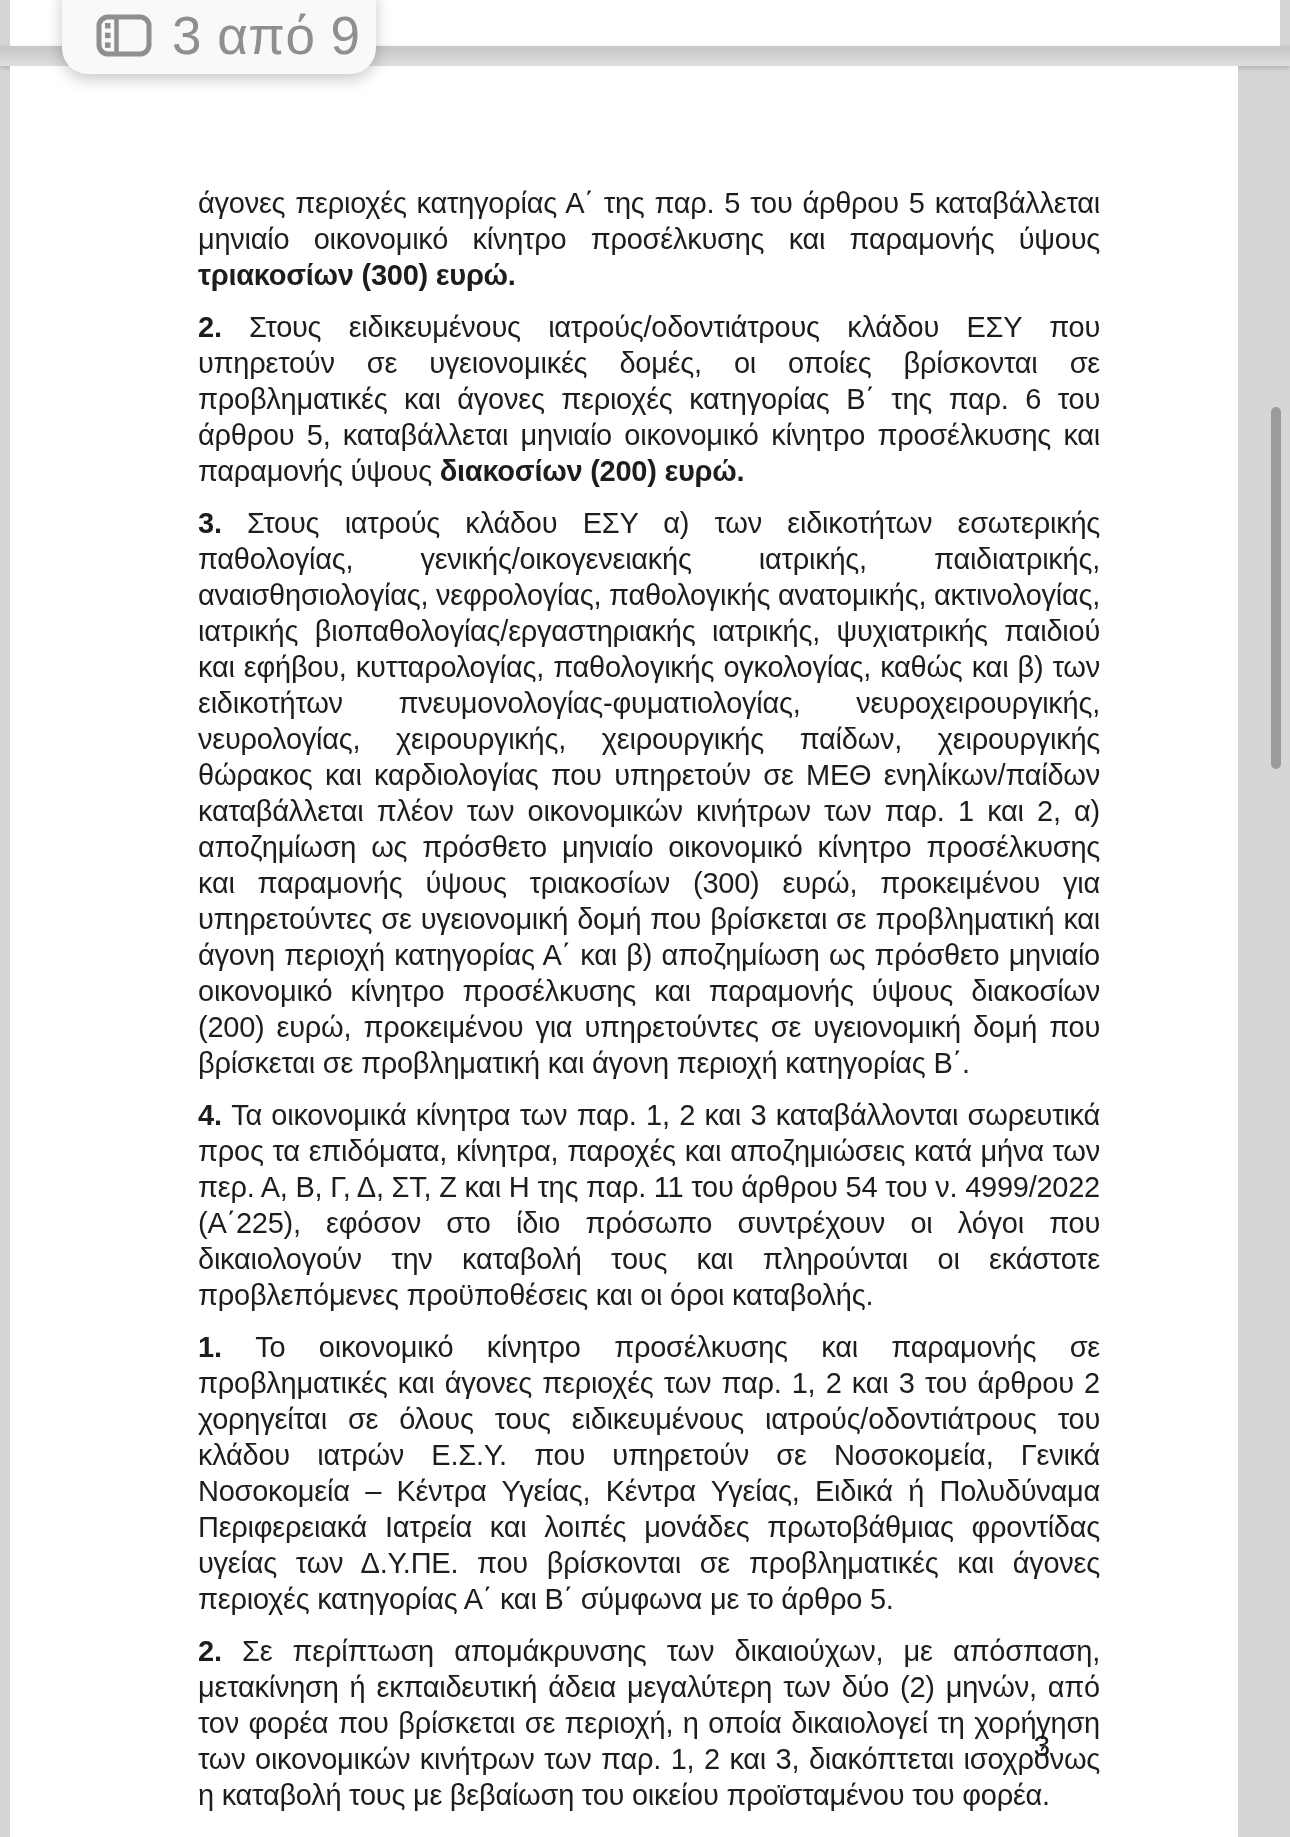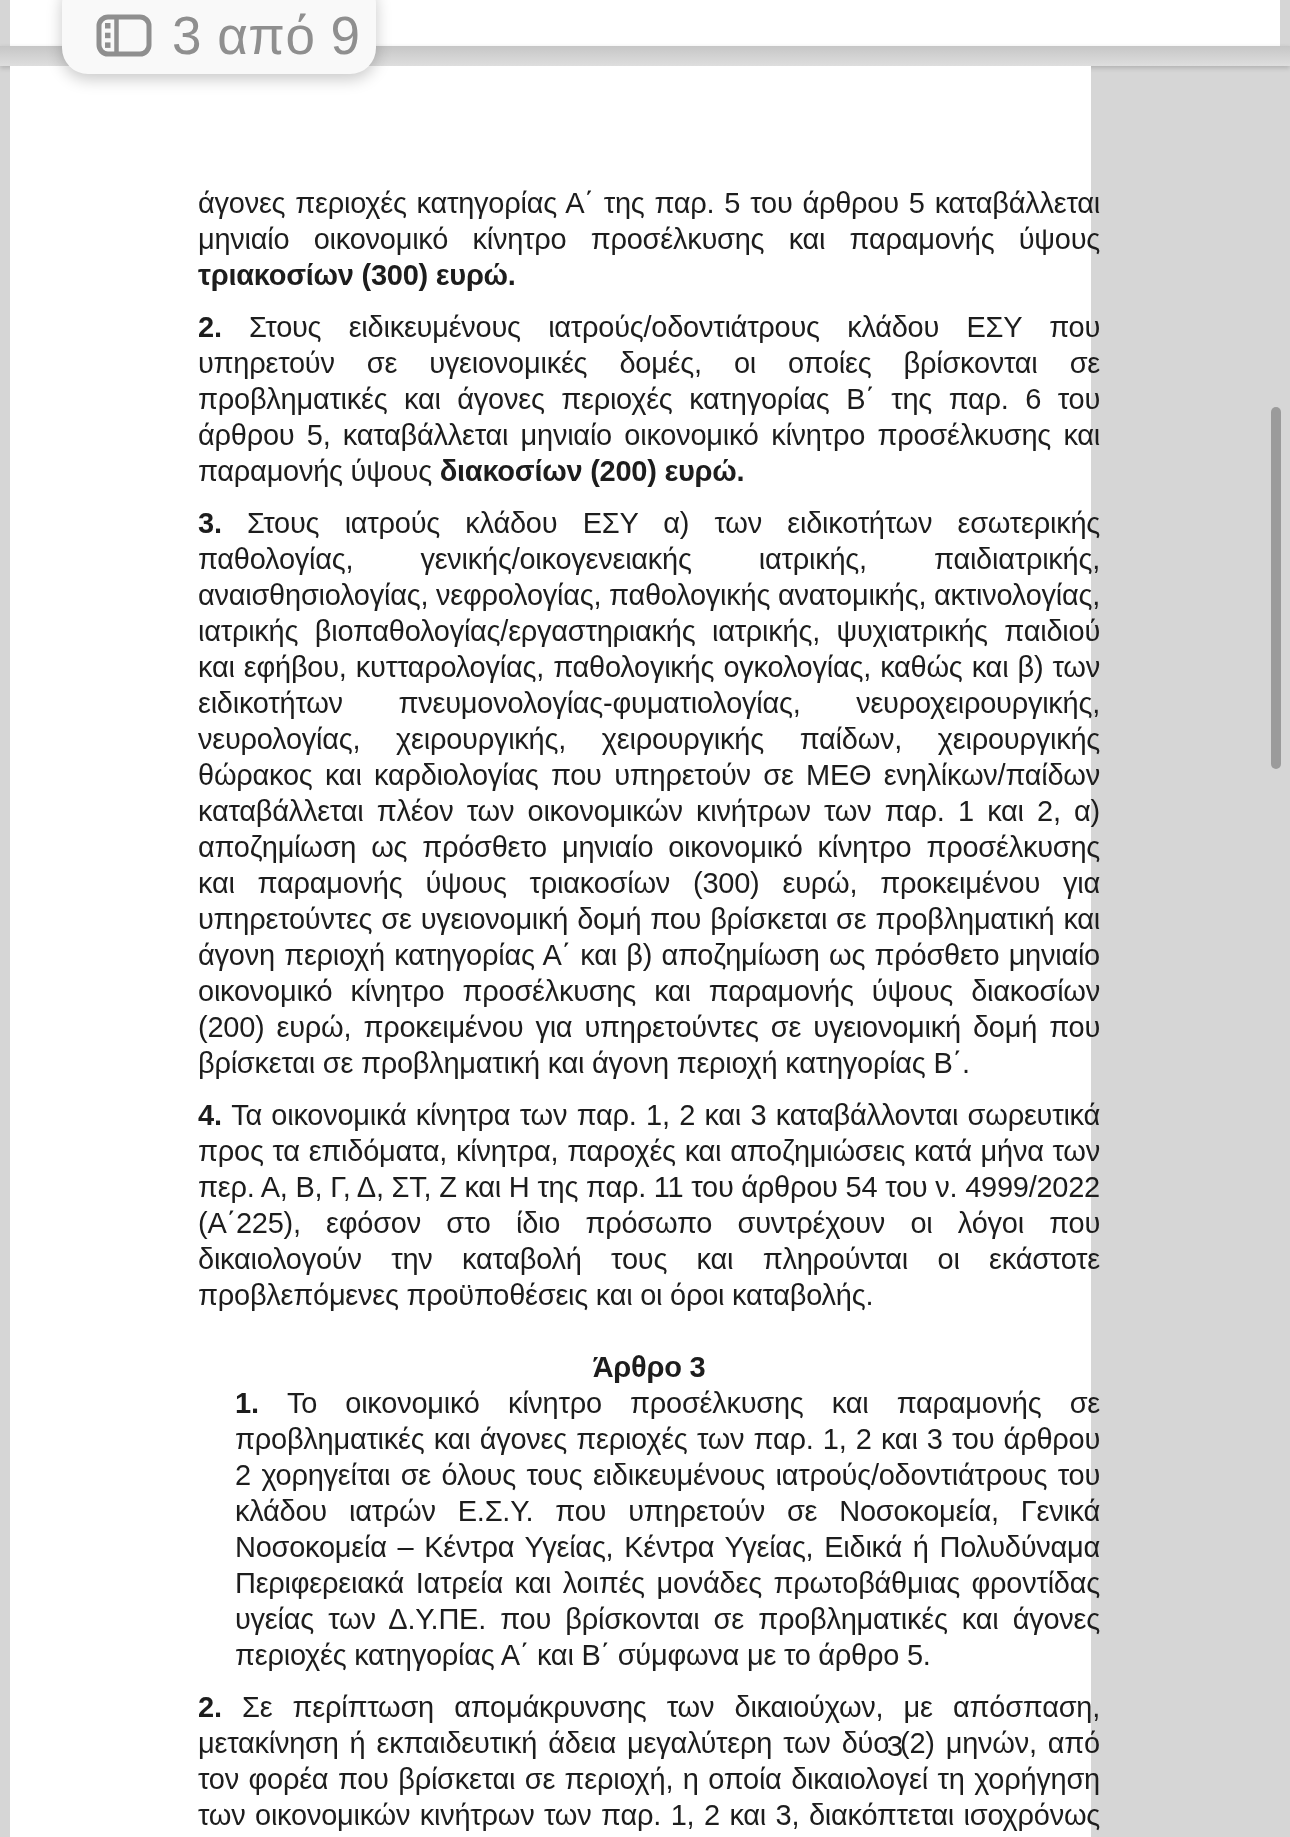--- a/index.html
+++ b/index.html
@@ -31,21 +31,21 @@
   .page-gap {
     position: absolute; left: 0; top: 46px;
     width: 1290px; height: 20px;
     background: linear-gradient(to bottom, var(--band-dark), var(--band-light));
     box-shadow: 0 2px 5px rgba(0,0,0,0.18);
   }
 
   
   .page {
     position: absolute; left: 10px; top: 66px;
-    width: 1081px; height: 1771px;
+    width: 1228px; height: 1771px;
     background: var(--page-bg);
   }
   .doc-body {
     position: absolute; left: 188px; top: 119px;
     width: 902px;
     color: var(--ink);
     font-size: 29px; line-height: 36px;
     letter-spacing: -0.25px;
     text-align: justify;
   }
@@ -102,21 +102,20 @@
   <div class="prev-page"></div>
 
   <div class="page-gap"></div>
 
   <div class="page">
     <div class="doc-body">
         <div class="block paragraph"><span>άγονες περιοχές κατηγορίας Α΄ της παρ. 5 του άρθρου 5 καταβάλλεται μηνιαίο οικονομικό κίνητρο προσέλκυσης και παραμονής ύψους </span><span class="bold">τριακοσίων (300) ευρώ.</span></div>
         <div class="block paragraph"><span class="bold">2. </span><span>Στους ειδικευμένους ιατρούς/οδοντιάτρους κλάδου ΕΣΥ που υπηρετούν σε υγειονομικές δομές, οι οποίες βρίσκονται σε προβληματικές και άγονες περιοχές κατηγορίας Β΄ της παρ. 6 του άρθρου 5, καταβάλλεται μηνιαίο οικονομικό κίνητρο προσέλκυσης και παραμονής ύψους </span><span class="bold">διακοσίων (200) ευρώ.</span></div>
         <div class="block paragraph"><span class="bold">3. </span><span>Στους ιατρούς κλάδου ΕΣΥ α) των ειδικοτήτων εσωτερικής παθολογίας, γενικής/οικογενειακής ιατρικής, παιδιατρικής, αναισθησιολογίας, νεφρολογίας, παθολογικής ανατομικής, ακτινολογίας, ιατρικής βιοπαθολογίας/εργαστηριακής ιατρικής, ψυχιατρικής παιδιού και εφήβου, κυτταρολογίας, παθολογικής ογκολογίας, καθώς και β) των ειδικοτήτων πνευμονολογίας-φυματιολογίας, νευροχειρουργικής, νευρολογίας, χειρουργικής, χειρουργικής παίδων, χειρουργικής θώρακος και καρδιολογίας που υπηρετούν σε ΜΕΘ ενηλίκων/παίδων καταβάλλεται πλέον των οικονομικών κινήτρων των παρ. 1 και 2, α) αποζημίωση ως πρόσθετο μηνιαίο οικονομικό κίνητρο προσέλκυσης και παραμονής ύψους τριακοσίων (300) ευρώ, προκειμένου για υπηρετούντες σε υγειονομική δομή που βρίσκεται σε προβληματική και άγονη περιοχή κατηγορίας Α΄ και β) αποζημίωση ως πρόσθετο μηνιαίο οικονομικό κίνητρο προσέλκυσης και παραμονής ύψους διακοσίων (200) ευρώ, προκειμένου για υπηρετούντες σε υγειονομική δομή που βρίσκεται σε προβληματική και άγονη περιοχή κατηγορίας Β΄.</span></div>
         <div class="block paragraph"><span class="bold">4. </span><span>Τα οικονομικά κίνητρα των παρ. 1, 2 και 3 καταβάλλονται σωρευτικά προς τα επιδόματα, κίνητρα, παροχές και αποζημιώσεις κατά μήνα των περ. Α, Β, Γ, Δ, ΣΤ, Ζ και Η της παρ. 11 του άρθρου 54 του ν. 4999/2022 (Α΄225), εφόσον στο ίδιο πρόσωπο συντρέχουν οι λόγοι που δικαιολογούν την καταβολή τους και πληρούνται οι εκάστοτε προβλεπόμενες προϋποθέσεις και οι όροι καταβολής.</span></div>
-        <div class="block heading"><span class="bold">Άρθρο 3</span></div>
         <div class="block paragraph"><span class="bold">1. </span><span>Το οικονομικό κίνητρο προσέλκυσης και παραμονής σε προβληματικές και άγονες περιοχές των παρ. 1, 2 και 3 του άρθρου 2 χορηγείται σε όλους τους ειδικευμένους ιατρούς/οδοντιάτρους του κλάδου ιατρών Ε.Σ.Υ. που υπηρετούν σε Νοσοκομεία, Γενικά Νοσοκομεία – Κέντρα Υγείας, Κέντρα Υγείας, Ειδικά ή Πολυδύναμα Περιφερειακά Ιατρεία και λοιπές μονάδες πρωτοβάθμιας φροντίδας υγείας των Δ.Υ.ΠΕ. που βρίσκονται σε προβληματικές και άγονες περιοχές κατηγορίας Α΄ και Β΄ σύμφωνα με το άρθρο 5.</span></div>
         <div class="block paragraph"><span class="bold">2. </span><span>Σε περίπτωση απομάκρυνσης των δικαιούχων, με απόσπαση, μετακίνηση ή εκπαιδευτική άδεια μεγαλύτερη των δύο (2) μηνών, από τον φορέα που βρίσκεται σε περιοχή, η οποία δικαιολογεί τη χορήγηση των οικονομικών κινήτρων των παρ. 1, 2 και 3, διακόπτεται ισοχρόνως η καταβολή τους με βεβαίωση του οικείου προϊσταμένου του φορέα.</span></div>
       </div>
     <div class="page-number">3</div>
   </div>
 
   <div class="page-indicator">
     <span class="badge-icon">
       <svg width="56" height="43" viewBox="0 0 56 43" aria-hidden="true">
         <rect x="3" y="3" width="50" height="37" rx="9" fill="none" stroke="#8f8f8f" stroke-width="5"></rect>

